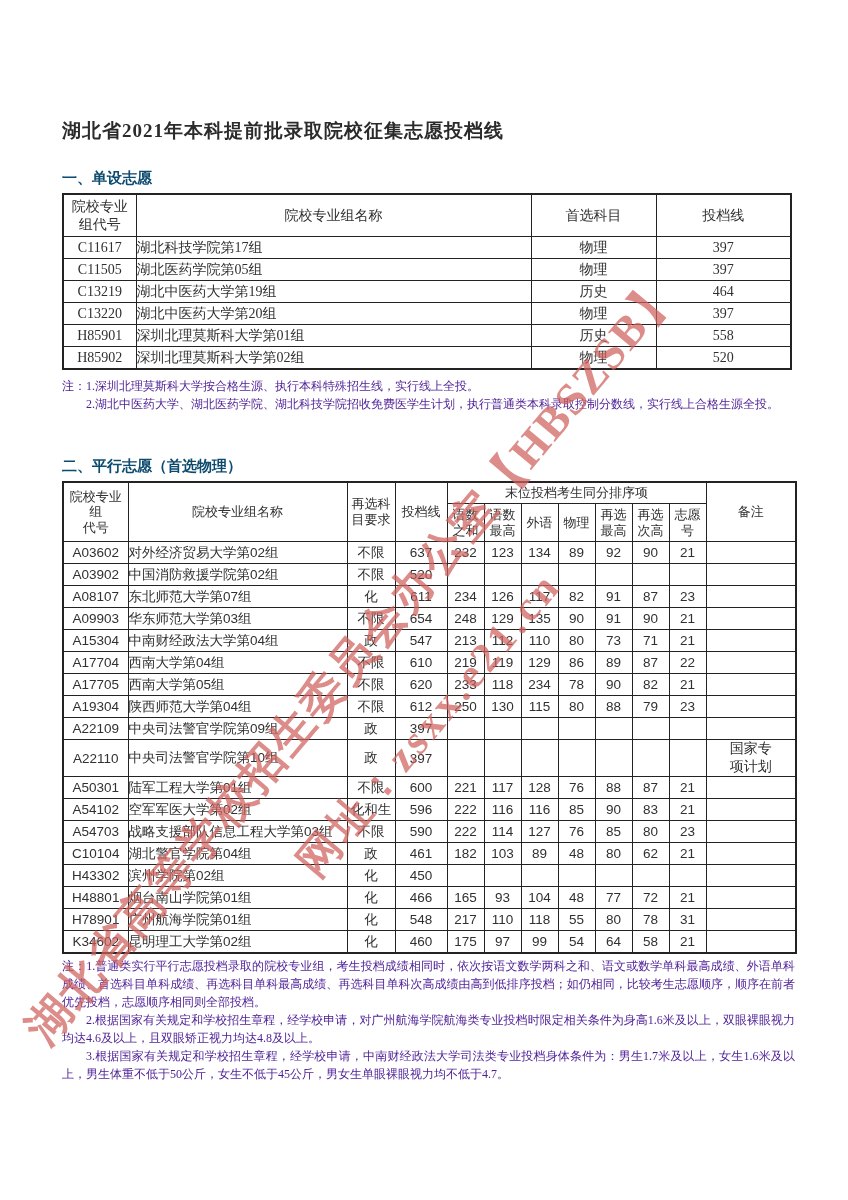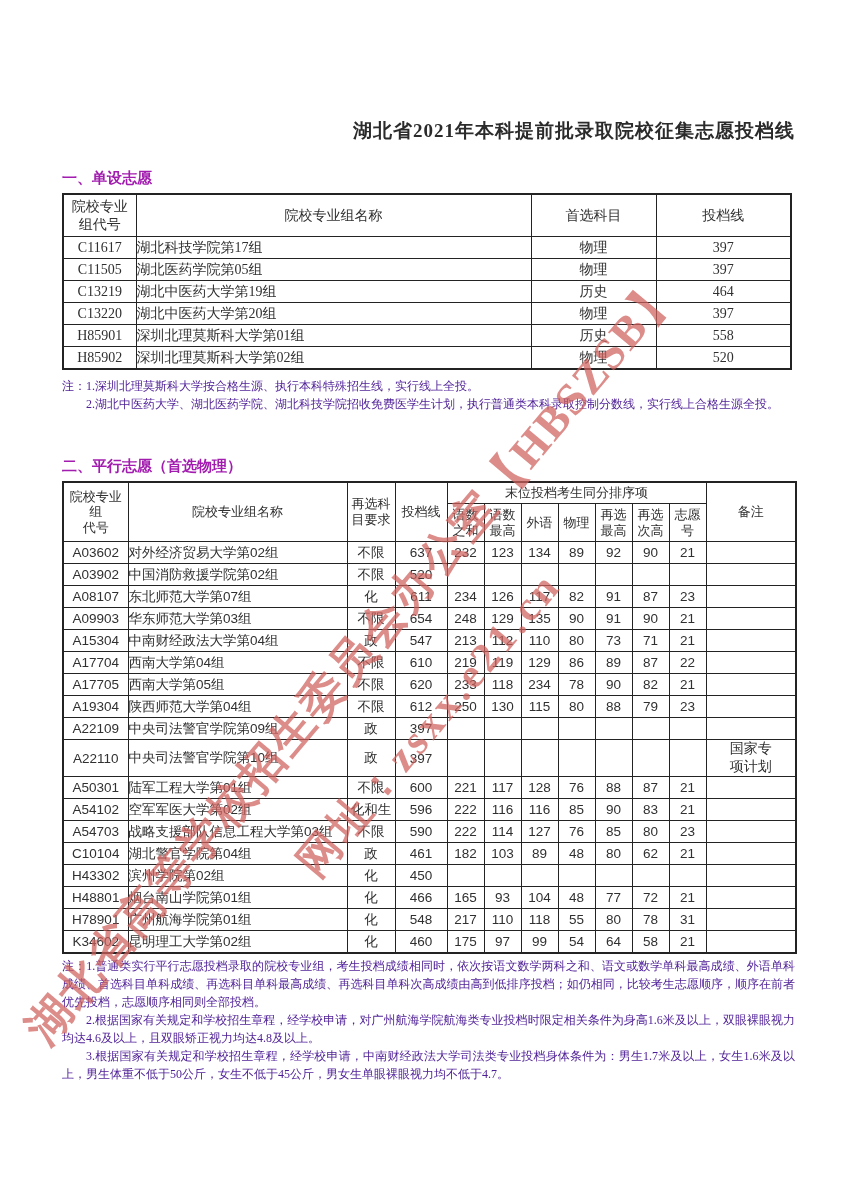--- a/index.html
+++ b/index.html
@@ -4,25 +4,25 @@
 <style>
   html,body { margin:0; padding:0; background:#ffffff; }
   .page {
     position:relative; width:848px; height:1200px; margin:0 auto;
     background:#ffffff; overflow:hidden;
     font-family:"Liberation Serif", serif; color:#303030;
   }
   .content { position:absolute; left:62px; top:0; width:733px; }
 
   h1.doc-title {
-    margin:0; padding:118px 0 0 0; text-align:right;
+    margin:0; padding:118px 0 0 0; text-align:left;
     font-size:19px; font-weight:bold; letter-spacing:1px; color:#2b2b2b;
   }
   .sec-heading {
-    margin:25px 0 5px 0; font-size:15px; font-weight:bold; color:#a21caf;
+    margin:25px 0 5px 0; font-size:15px; font-weight:bold; color:#0c4a6e;
   }
   .sec-heading.second { margin-top:44px; }
 
   table { border-collapse:collapse; table-layout:fixed; background:transparent; }
   table.t1 { width:728px; }
   table.t2 { width:733px; }
   th, td {
     border:1px solid #232323; padding:0 3px; text-align:center;
     font-weight:normal; overflow:hidden; color:#303030;
   }

